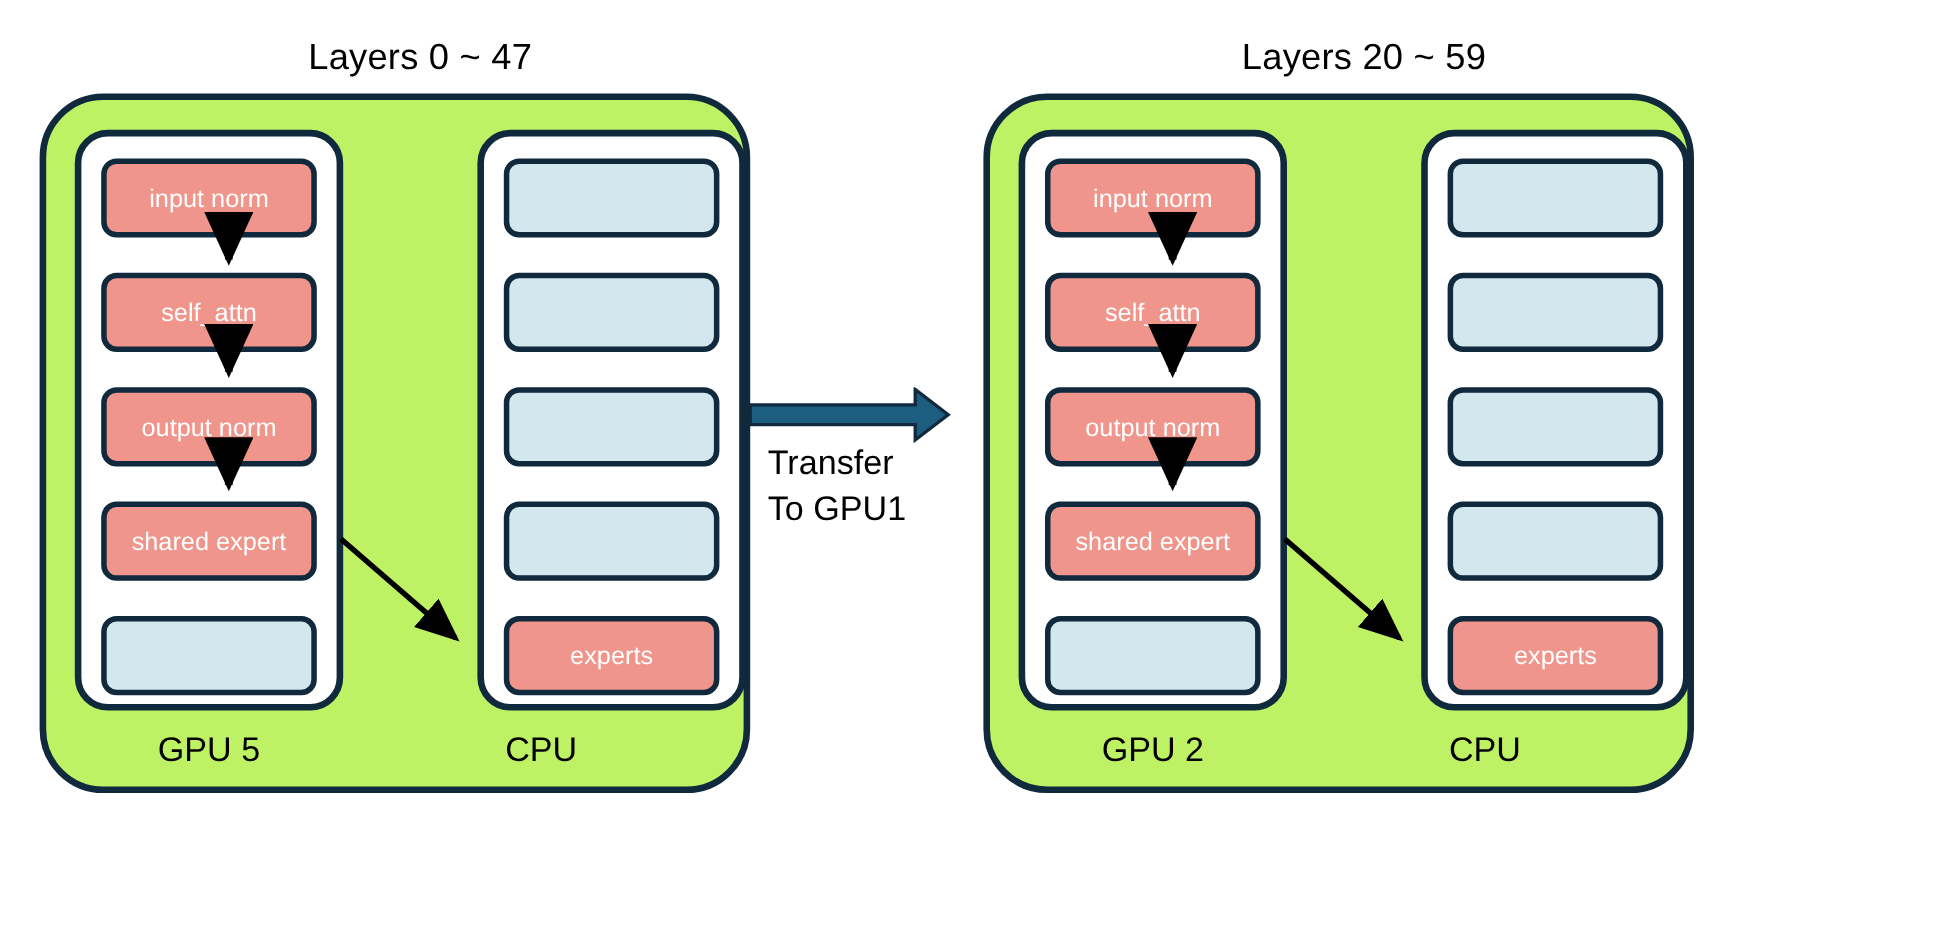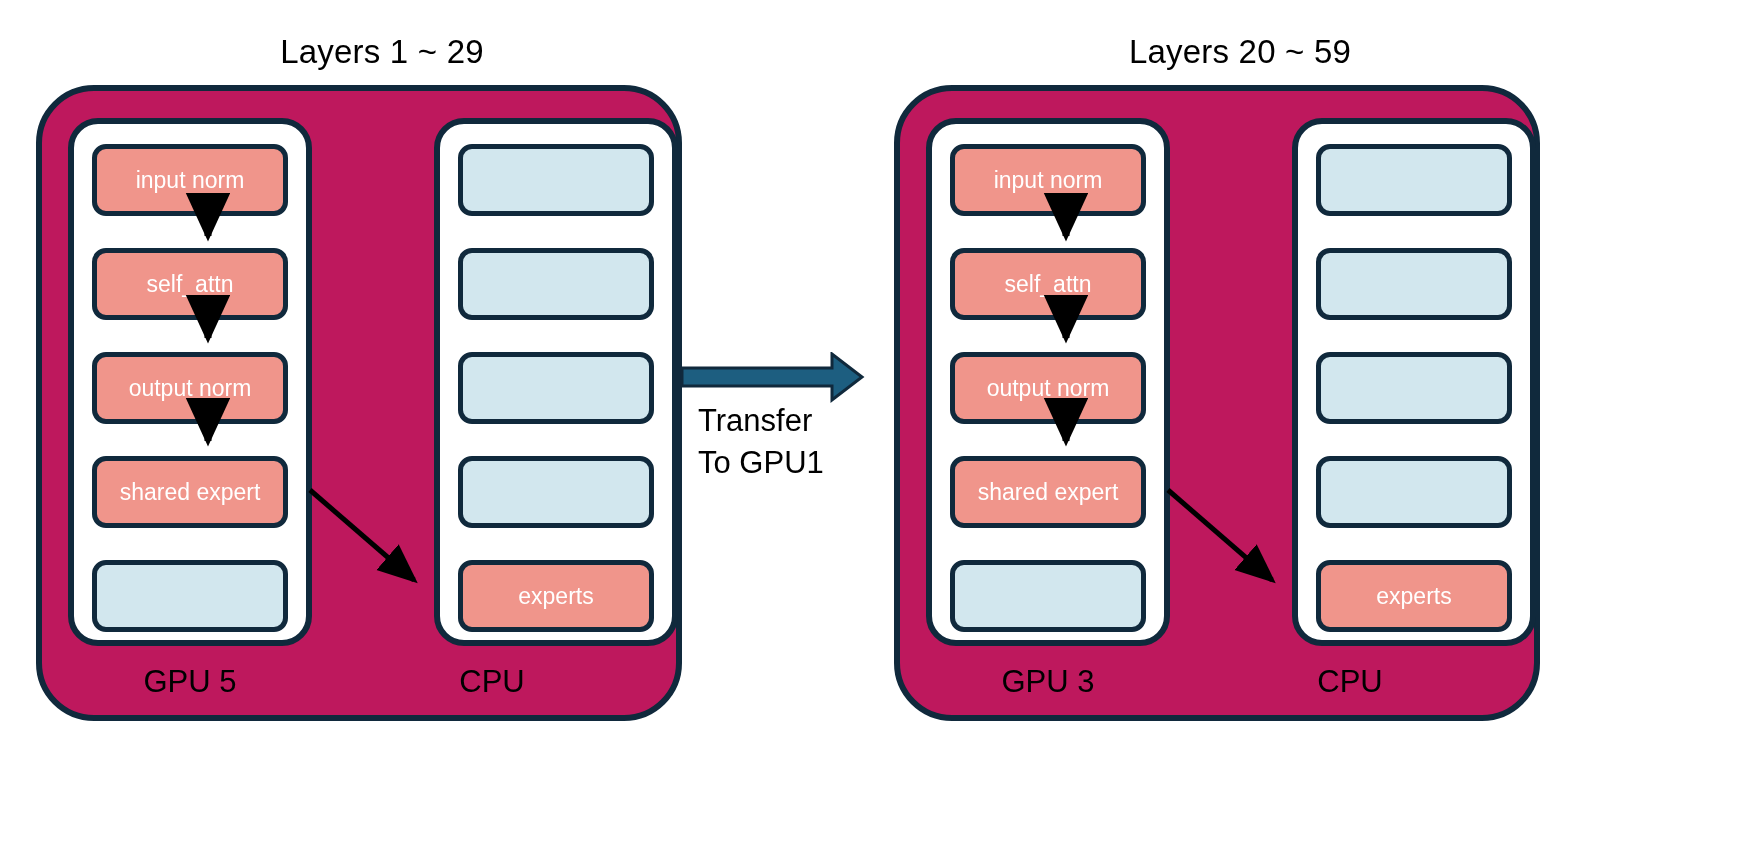--- a/index.html
+++ b/index.html
@@ -48,21 +48,21 @@
   
   .shell {
     position: absolute;
     top: 85px;
     left: 14px;
     width: 646px;
     height: 636px;
     border: 6px solid #10293c;
     border-radius: 58px;
     box-sizing: border-box;
-    background: #be185d;
+    background: #bef264;
   }
 
   
   .column {
     position: absolute;
     top: 27px;
     width: 244px;
     height: 528px;
     border: 6px solid #10293c;
     border-radius: 30px;
@@ -143,21 +143,21 @@
     white-space: nowrap;
   }
 </style>
 </head>
 <body>
 
 <div id="canvas">
 
   <div class="group left">
 
-    <div class="group-title">Layers 1 ~ 29</div>
+    <div class="group-title">Layers 0 ~ 47</div>
 
     <div class="shell">
 
       <div class="column gpu">
         <div class="slots">
           <div class="slot red">input norm</div>
           <div class="slot red">self_attn</div>
           <div class="slot red">output norm</div>
           <div class="slot red">shared expert</div>
           <div class="slot blue"></div>
@@ -227,21 +227,21 @@
       <div class="column cpu">
         <div class="slots">
           <div class="slot blue"></div>
           <div class="slot blue"></div>
           <div class="slot blue"></div>
           <div class="slot blue"></div>
           <div class="slot red">experts</div>
         </div>
       </div>
 
-      <div class="device-label gpu">GPU 3</div>
+      <div class="device-label gpu">GPU 2</div>
       <div class="device-label cpu">CPU</div>
     </div>
 
     <svg class="arrow-layer" viewBox="0 0 720 850" xmlns="http://www.w3.org/2000/svg">
       <defs>
         <marker id="ah-r" markerWidth="9" markerHeight="9" refX="6.2" refY="3.2" orient="auto" markerUnits="strokeWidth">
           <path d="M0,0 L7,3.2 L0,6.4 z" fill="#000000"></path>
         </marker>
         <marker id="ad-r" markerWidth="10" markerHeight="10" refX="7" refY="3.4" orient="auto" markerUnits="strokeWidth">
           <path d="M0,0 L8,3.4 L0,6.8 z" fill="#000000"></path>

